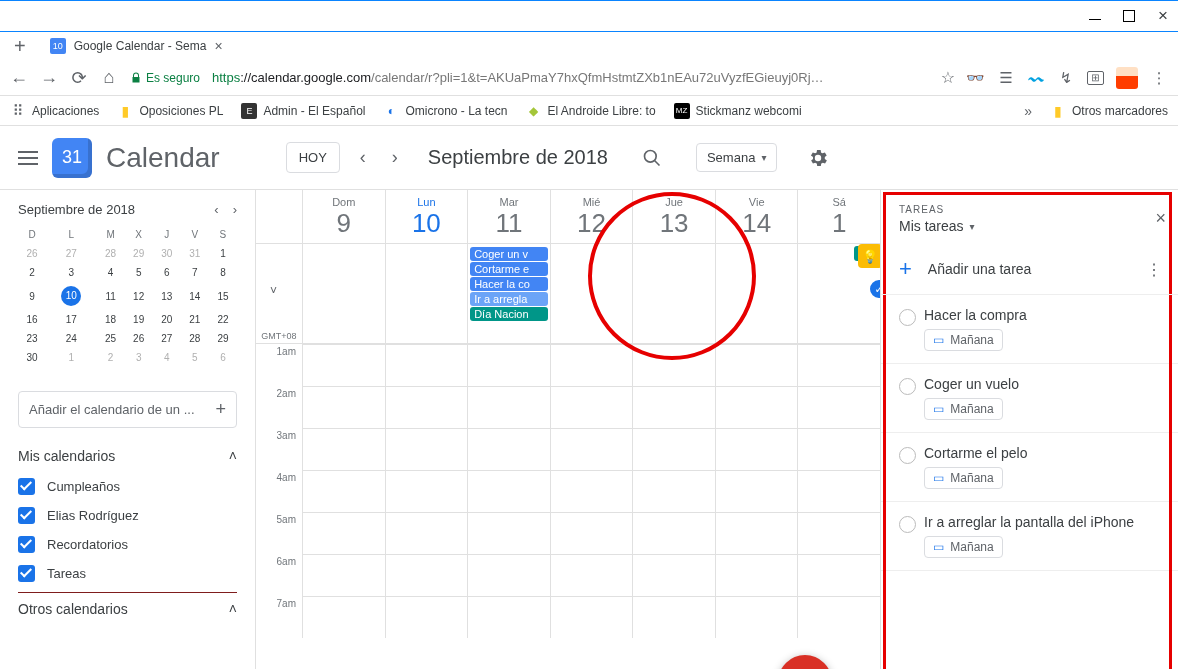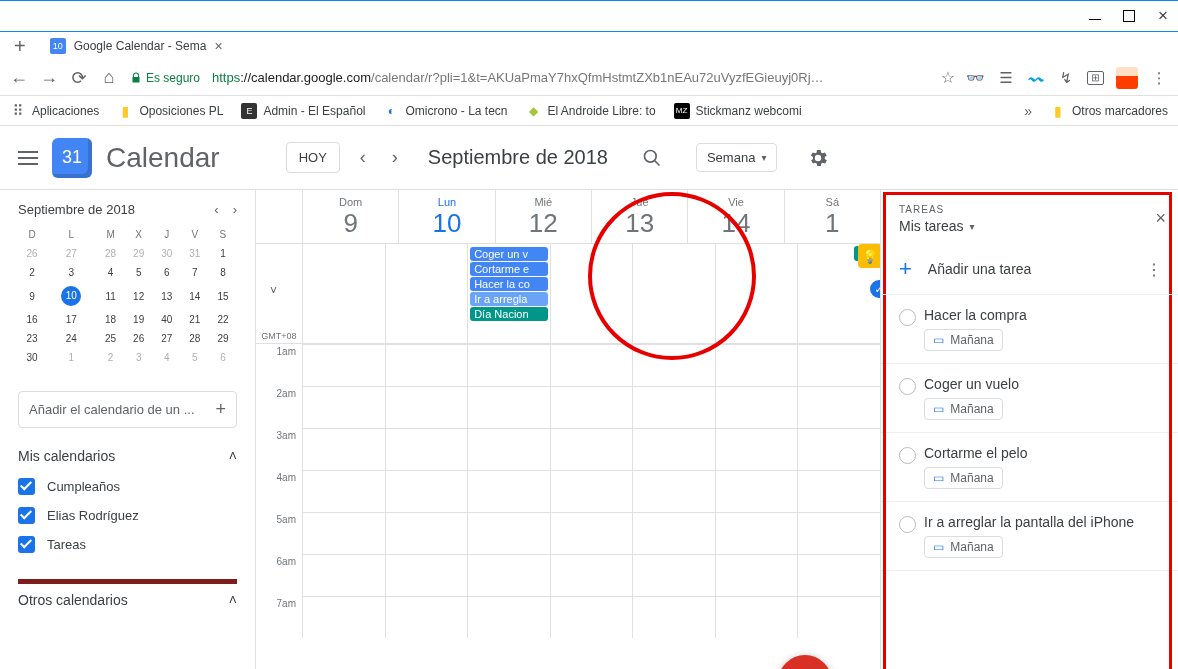--- a/index.html
+++ b/index.html
@@ -266,21 +266,21 @@
             <td>12</td>
             <td>13</td>
             <td>14</td>
             <td>15</td>
           </tr>
           <tr>
             <td>16</td>
             <td>17</td>
             <td>18</td>
             <td>19</td>
-            <td>40</td>
+            <td>20</td>
             <td>21</td>
             <td>22</td>
           </tr>
           <tr>
             <td>23</td>
             <td>24</td>
             <td>25</td>
             <td>26</td>
             <td>27</td>
             <td>28</td>
@@ -309,39 +309,47 @@
         <li>
           <span class="chk"></span>
           <span>Cumpleaños</span>
         </li>
         <li>
           <span class="chk"></span>
           <span>Elias Rodríguez</span>
         </li>
         <li>
           <span class="chk"></span>
+          <span>Recordatorios</span>
+        </li>
+        <li>
+          <span class="chk"></span>
           <span>Tareas</span>
         </li>
       </ul>
-    <div class="sect" style="border-top:5px solid #7f1d1d;margin-top:20px">
+    <div class="sect" style="border-top:1px solid #7f1d1d;margin-top:4px">
       <span>Otros calendarios</span>
       <span>˄</span>
     </div>
   </div>
 
   <div class="main">
     <div class="dayhdr" id="dayhdr">
       <div class="gut"></div>
     <div class="daycol">
           <div class="dow">Dom</div>
           <div class="daynum">9</div>
         </div>
         <div class="daycol today">
           <div class="dow">Lun</div>
           <div class="daynum">10</div>
+        </div>
+        <div class="daycol">
+          <div class="dow">Mar</div>
+          <div class="daynum">11</div>
         </div>
         <div class="daycol">
           <div class="dow">Mié</div>
           <div class="daynum">12</div>
         </div>
         <div class="daycol">
           <div class="dow">Jue</div>
           <div class="daynum">13</div>
         </div>
         <div class="daycol">

